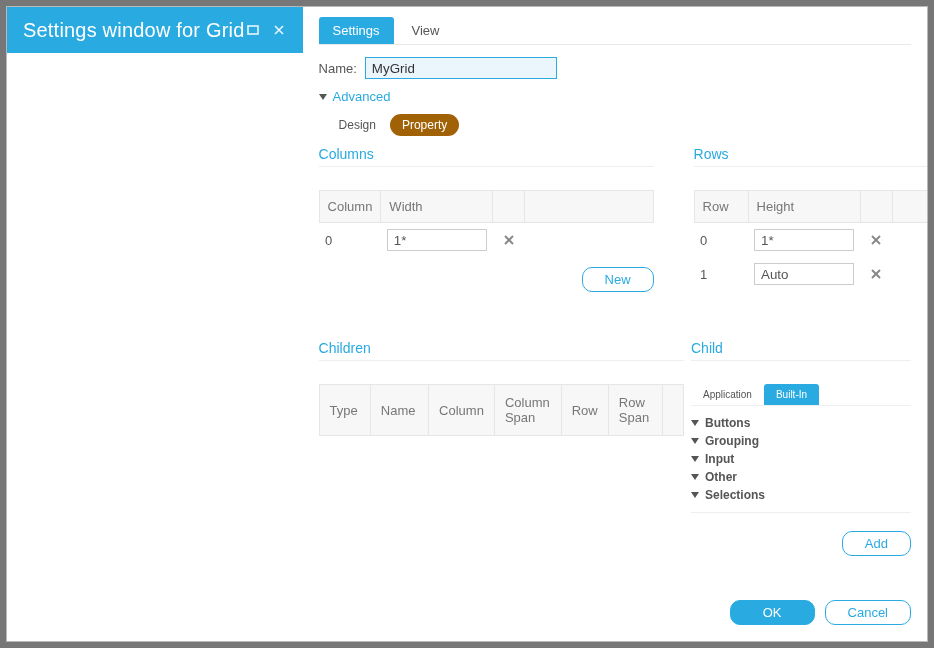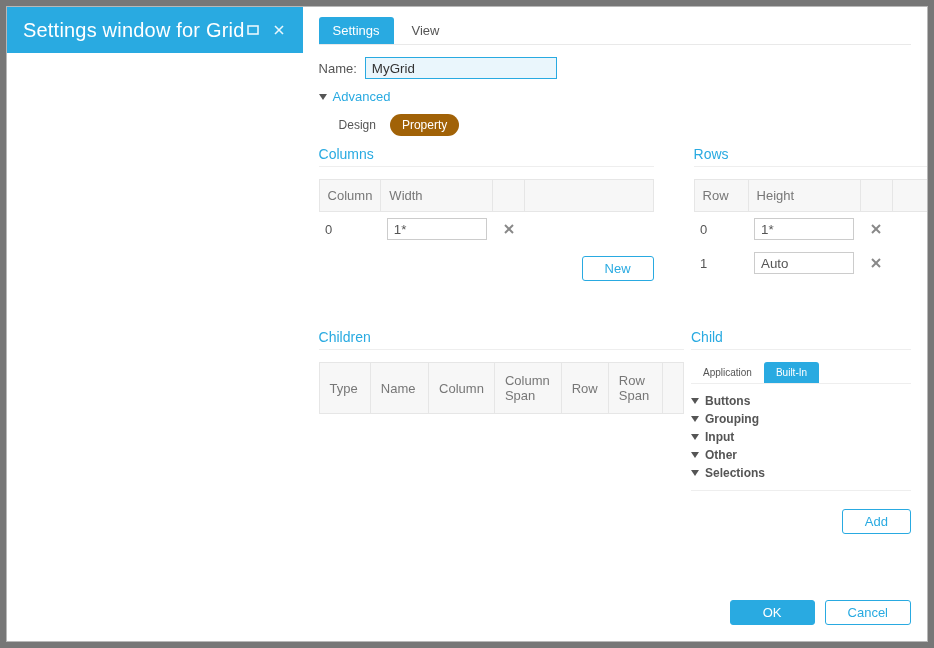--- a/index.html
+++ b/index.html
@@ -113,21 +113,21 @@
     gap: 40px;
     margin-bottom: 14px;
   }
 
   .section-title {
     color: #29aae1;
     font-size: 14px;
     font-weight: 400;
     border-bottom: 1px solid #eee;
     padding-bottom: 4px;
-    margin-bottom: 12px;
+    margin-bottom: 23px;
   }
 
   table.defgrid {
     border-collapse: collapse;
     width: 335px;
   }
   table.defgrid th {
     text-align: left;
     font-weight: 400;
     color: #777;
@@ -154,21 +154,21 @@
     cursor:pointer;
     color: #888;
   }
 
   .btn {
     border: 1px solid #29aae1;
     color: #29aae1;
     background: #fff;
     padding: 4px 22px;
     font-size: 13px;
-    border-radius: 3px;
+    border-radius: 10px;
     cursor: pointer;
   }
   .btn.primary { background:#29aae1; color:#fff; }
   .btn-row-right { display:flex; justify-content:flex-end; margin-top: 10px; }
 
   .lower {
     display: grid;
     grid-template-columns: 1fr 220px;
     gap: 7px;
     flex: 1;

